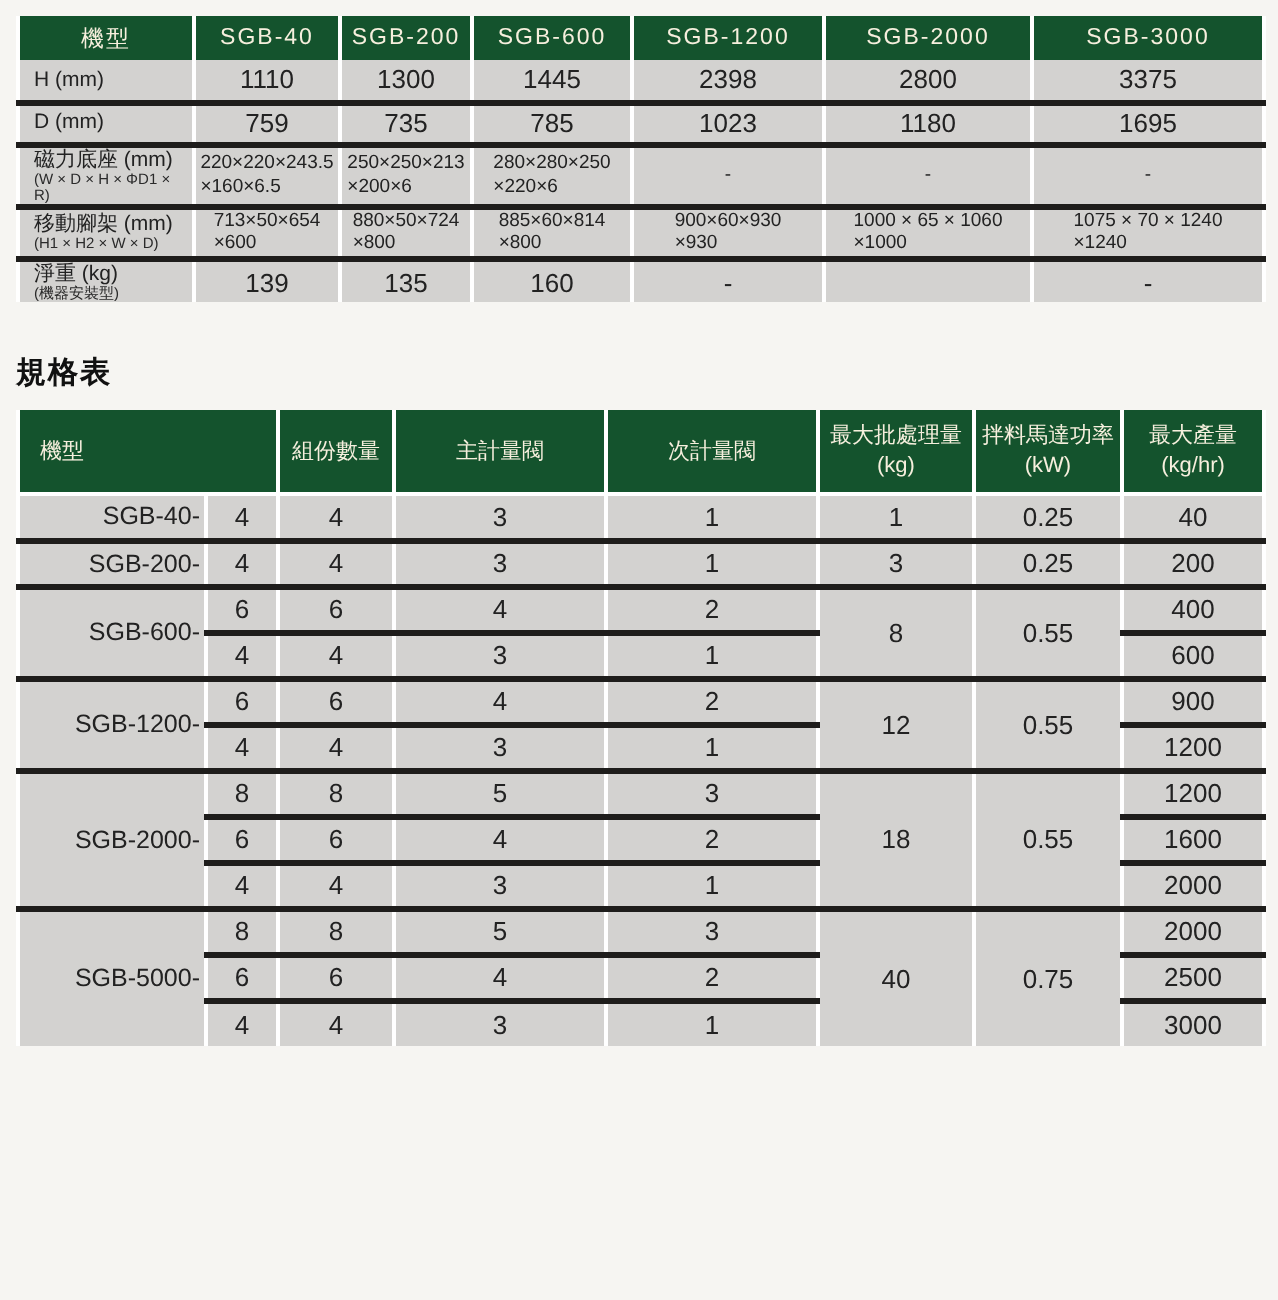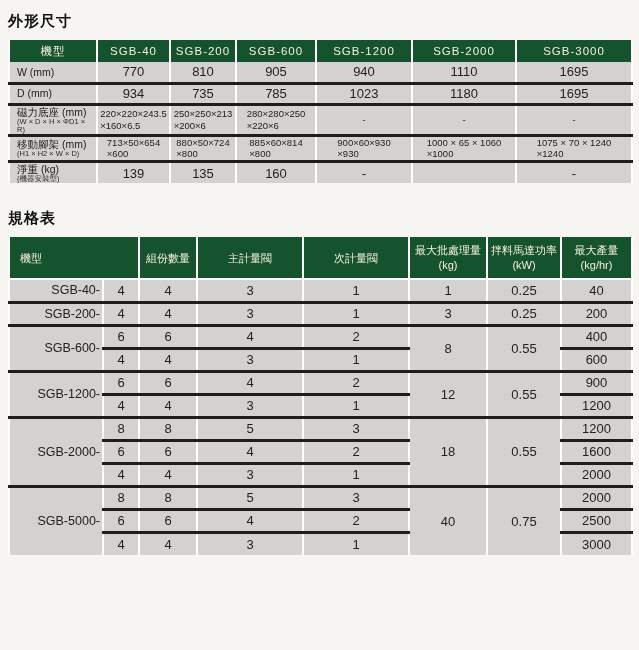--- a/index.html
+++ b/index.html
@@ -61,21 +61,20 @@
   .t2 th.model-h { text-align: left; padding-left: 10px; }
   .t2 td { height: 23px; border-top: 3px solid #1e1d1b; }
   .t2 tbody tr.first td { border-top: 0; }
   .t2 td.model { text-align: right; padding-left: 10px; font-size: 12.5px; }
 </style>
 </head>
 <body>
 
 <div class="page">
 
-  <div class="section-title">外形尺寸</div>
 
   <table class="t1">
     <colgroup>
       <col style="width:88px">
         <col style="width:73px">
         <col style="width:66px">
       <col style="width:80px">
         <col style="width:96px">
         <col style="width:104px">
         <col style="width:116px">
@@ -87,36 +86,36 @@
         <th>SGB-200</th>
         <th>SGB-600</th>
         <th>SGB-1200</th>
         <th>SGB-2000</th>
         <th>SGB-3000</th>
       </tr>
     </thead>
     <tbody>
       <tr>
         <td class="lbl">
-          <span class="l1">W (mm)</span>
+          <span class="l1">H (mm)</span>
             <span class="l2"></span>
         </td>
-        <td>770</td>
-        <td>810</td>
-        <td>905</td>
-        <td>940</td>
         <td>1110</td>
-        <td>1695</td>
+        <td>1300</td>
+        <td>1445</td>
+        <td>2398</td>
+        <td>2800</td>
+        <td>3375</td>
       </tr>
       <tr>
         <td class="lbl">
           <span class="l1">D (mm)</span>
             <span class="l2"></span>
         </td>
-        <td>934</td>
+        <td>759</td>
         <td>735</td>
         <td>785</td>
         <td>1023</td>
         <td>1180</td>
         <td>1695</td>
       </tr>
       <tr class="dims">
         <td class="lbl">
           <span class="l1">磁力底座 (mm)</span>
             <span class="l2">(W × D × H × ΦD1 × R)</span>

